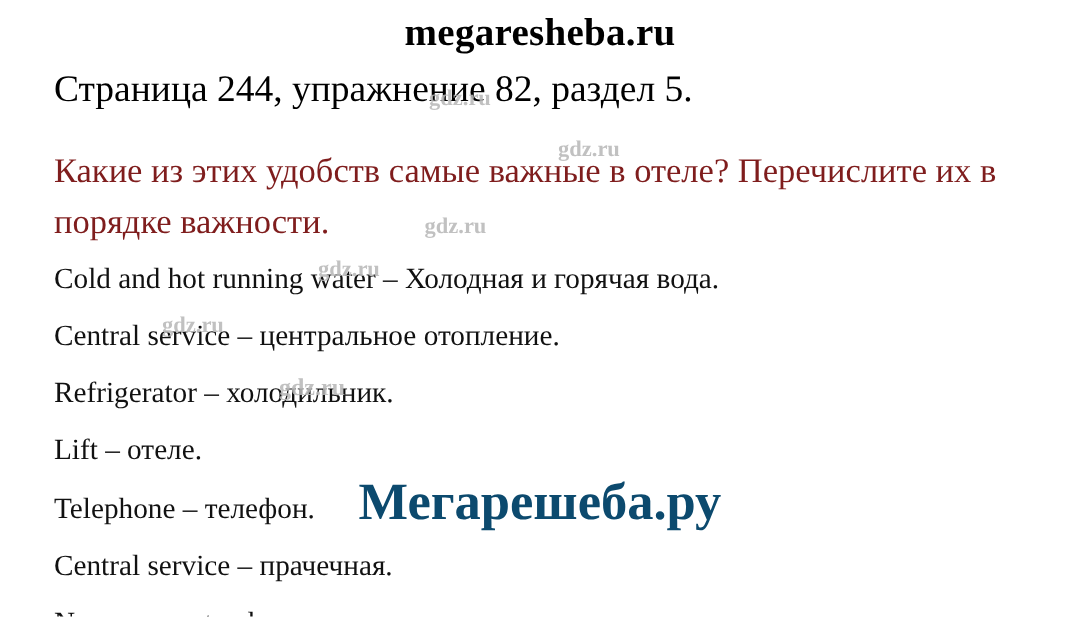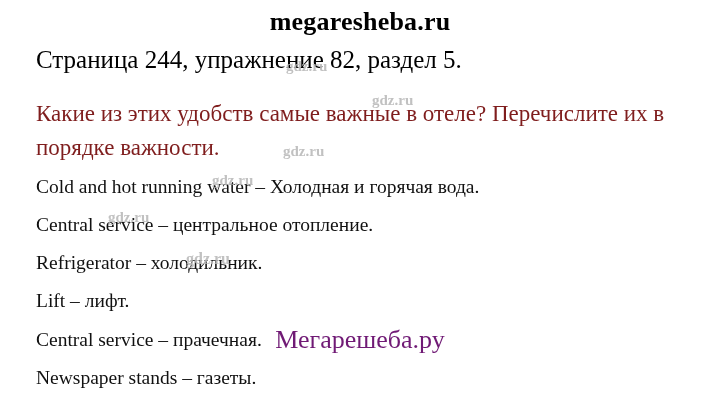--- a/index.html
+++ b/index.html
@@ -30,23 +30,23 @@
     color: #000000;
     padding-top: 7px;
   }
   .site-footer {
     position: absolute;
     left: 0;
     right: 0;
     bottom: 10px;
     text-align: center;
     font-family: "Liberation Serif", serif;
-    font-weight: normal;
-    font-size: 26px;
-    color: #701a75;
+    font-weight: bold;
+    font-size: 35px;
+    color: #0c4a6e;
   }
   .content {
     position: absolute;
     left: 36px;
     top: 42px;
     width: 660px;
   }
   .exercise-title {
     font-size: 25px;
     font-weight: normal;
@@ -95,21 +95,22 @@
 
   <div class="site-header">megaresheba.ru</div>
 
   <div class="content">
     <p class="exercise-title">Страница 244, упражнение 82, раздел 5.</p>
     <p class="question">Какие из этих удобств самые важные в отеле? Перечислите их в порядке важности.</p>
 
     <p class="item">Cold and hot running water – Холодная и горячая вода.</p>
     <p class="item">Central service – центральное отопление.</p>
     <p class="item">Refrigerator – холодильник.</p>
-    <p class="item">Lift – лифт.</p>
+    <p class="item">Lift – отеле.</p>
+    <p class="item">Telephone – телефон.</p>
     <p class="item">Central service – прачечная.</p>
     <p class="item">Newspaper stands – газеты.</p>
   </div>
 
   <div class="wm wm-1">gdz.ru</div>
   <div class="wm wm-2">gdz.ru</div>
   <div class="wm wm-3">gdz.ru</div>
   <div class="wm wm-4">gdz.ru</div>
   <div class="wm wm-5">gdz.ru</div>
   <div class="wm wm-6">gdz.ru</div>

